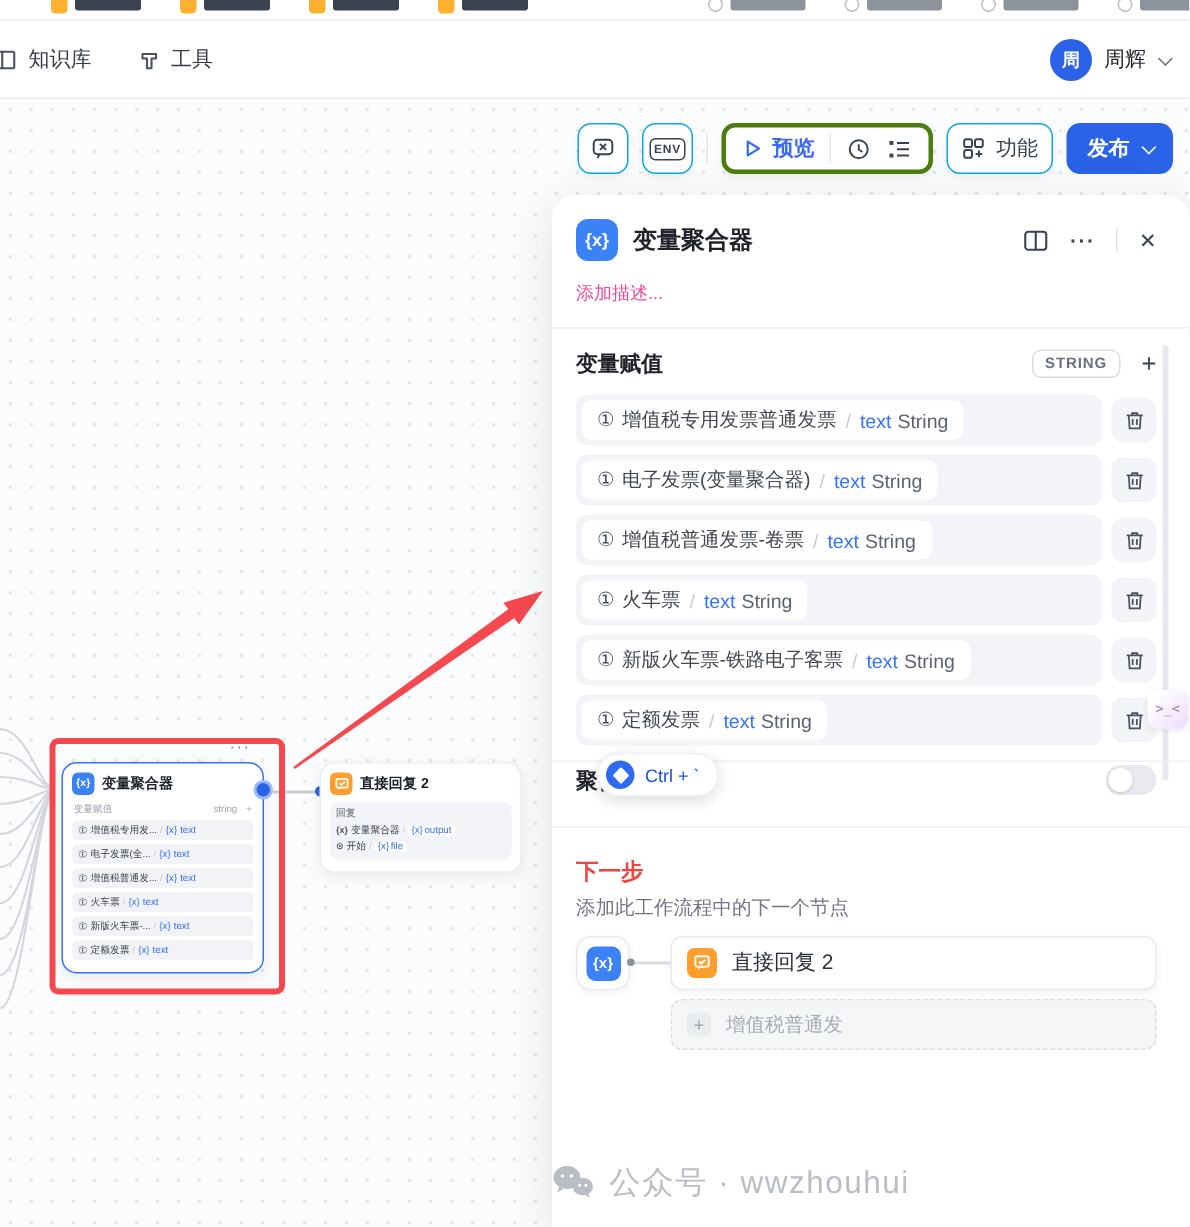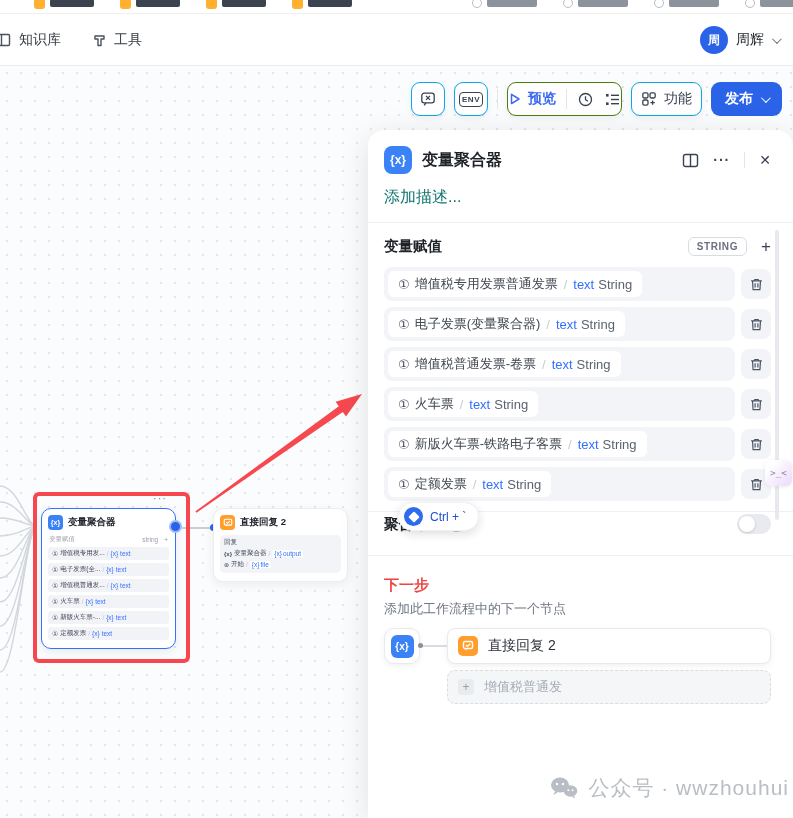--- a/index.html
+++ b/index.html
@@ -27,22 +27,22 @@
   .canvas { position:absolute; left:0; top:66px; width:793px; height:752px; background-color:#fbfcfd;
     background-image:radial-gradient(circle,#e3e6ea 1px,transparent 1.3px); background-size:14px 14px; }
   .edges { position:absolute; left:0; top:66px; width:793px; height:752px; pointer-events:none; }
 
   
   .toolbar { position:absolute; top:82px; right:11px; display:flex; align-items:center; gap:9px; }
   .tb-btn { height:34px; background:#fff; border:1px solid #0ea5e9; border-radius:9px; box-shadow:0 2px 6px rgba(20,24,33,.06);
     display:flex; align-items:center; justify-content:center; gap:7px; padding:0 9px; cursor:pointer; color:#394252; font-size:14px; }
   .tb-btn.square { width:34px; padding:0; }
   .tb-div { width:1px; height:20px; background:#e3e5e9; }
-  .tb-group { height:34px; background:#fff; border:1px solid #4d7c0f; border-radius:9px; box-shadow:0 2px 6px rgba(20,24,33,.06);
-    display:flex; align-items:center; padding:0 0; gap:10px; }
+  .tb-group { height:34px; background:#fff; border:3px solid #4d7c0f; border-radius:9px; box-shadow:0 2px 6px rgba(20,24,33,.06);
+    display:flex; align-items:center; padding:0 11px; gap:10px; }
   .tb-preview { display:flex; align-items:center; gap:6px; color:#3b6af0; font-size:14px; font-weight:bold; cursor:pointer; }
   .env-badge { font-size:8px; font-weight:bold; letter-spacing:.5px; color:#394252; border:1.6px solid #394252; border-radius:4px; padding:2px 2px; }
   .btn-publish { height:34px; background:#2b63e8; border-radius:9px; color:#fff; font-size:14px; font-weight:bold;
     display:flex; align-items:center; gap:8px; padding:0 14px; cursor:pointer; }
   .btn-publish .chev { border-color:#fff; }
 
   
   .annot-rect { position:absolute; left:33px; top:492px; width:157px; height:171px; border:4px solid #f5474d; border-radius:6px; z-index:6; pointer-events:none; }
   .node-menu-dots { position:absolute; left:153px; top:492px; color:#80868f; font-size:11px; letter-spacing:1px; z-index:7; }
   .agg-node { position:absolute; left:41px; top:508px; width:135px; height:141px; background:#fff; border:1.6px solid #3370ff; border-radius:10px;
@@ -75,21 +75,21 @@
   
   .panel { position:absolute; left:368px; top:130px; width:425px; height:688px; background:#fff; border-radius:16px 16px 0 0;
     box-shadow:0 6px 30px rgba(29,33,41,.12); z-index:10; padding:0 22px 0 16px; }
   .p-scroll { position:absolute; right:14px; top:100px; width:4px; height:290px; border-radius:2px; background:#e7e9ee; }
   .p-header { display:flex; align-items:center; margin-top:16px; height:28px; }
   .p-xicon { width:28px; height:28px; border-radius:8px; background:#3b82f6; color:#fff; font-size:12px; font-weight:bold; display:flex; align-items:center; justify-content:center; }
   .p-title { font-size:16px; font-weight:bold; color:#1f2329; margin-left:10px; flex:1; }
   .p-acts { display:flex; align-items:center; gap:14px; color:#394252; }
   .p-acts .i { cursor:pointer; display:flex; align-items:center; font-size:14px; color:#394252; }
   .p-acts .d { width:1px; height:16px; background:#e3e5e9; }
-  .p-desc { margin-top:13px; font-size:16px; color:#0f766e; }
+  .p-desc { margin-top:13px; font-size:12px; color:#ec4899; }
   .p-hr { height:1px; background:#eef0f3; margin:14px -22px 0 -16px; }
   .assign-head { display:flex; align-items:center; margin-top:14px; }
   .assign-title { font-size:14.5px; font-weight:bold; color:#1f2329; flex:1; }
   .string-badge { border:1px solid #d8dce2; border-radius:6px; font-size:10px; font-weight:bold; letter-spacing:.6px; color:#697080; padding:3px 8px; }
   .plus-btn { font-size:17px; color:#394252; margin-left:14px; cursor:pointer; line-height:1; }
   .rows-wrap { margin-top:11px; }
   .p-row { display:flex; align-items:center; gap:6px; margin-bottom:6px; height:34px; }
   .p-row-bg { flex:1; background:#f2f4f7; border-radius:8px; height:34px; display:flex; align-items:center; padding:0 4px; }
   .p-pill { background:#fff; border-radius:6px; height:26px; display:inline-flex; align-items:center; padding:0 10px; font-size:13px; white-space:nowrap; }
   .p-ti { color:#4a5160; font-size:13px; margin-right:5px; }
@@ -121,21 +121,21 @@
   .pv-link::before { content:""; position:absolute; left:0; right:0; top:17px; height:2px; background:#d8dce2; }
   .pv-link::after { content:""; position:absolute; left:-2px; top:15px; width:5px; height:5px; border-radius:50%; background:#8a8f99; }
   .pv-col { flex:1; }
   .pv-card { height:36px; background:#fff; border:1px solid #e8eaee; border-radius:8px; box-shadow:0 2px 6px rgba(20,24,33,.06);
     display:flex; align-items:center; gap:10px; padding:0 10px; cursor:pointer; }
   .pv-card .mini-oicon { width:20px; height:20px; border-radius:5px; }
   .pv-card-label { font-size:14px; color:#2a2f38; }
   .pv-add { margin-top:6px; height:34px; background:#f4f6f8; border:1px dashed #d9dde3; border-radius:8px;
     display:flex; align-items:center; gap:10px; padding:0 10px; color:#a6acb6; font-size:13px; cursor:pointer; }
   .pv-add .pl { width:16px; height:16px; border-radius:4px; background:#e9ecef; color:#9aa0ab; font-size:12px; display:flex; align-items:center; justify-content:center; }
-  .watermark { position:absolute; left:0; right:0; bottom:16px; display:flex; align-items:center; justify-content:flex-end; gap:10px;
+  .watermark { position:absolute; left:0; right:0; bottom:16px; display:flex; align-items:center; gap:10px;
     color:#b9bdc4; font-size:21px; letter-spacing:1px; padding-right:4px; }
 </style>
 </head>
 <body>
 
 <div class="top-strip">
   <div class="strip-inner">
     <div class="strip-tab" style="margin-left:34px">
         <span class="strip-ico"></span>
         <span class="strip-blob"></span>

